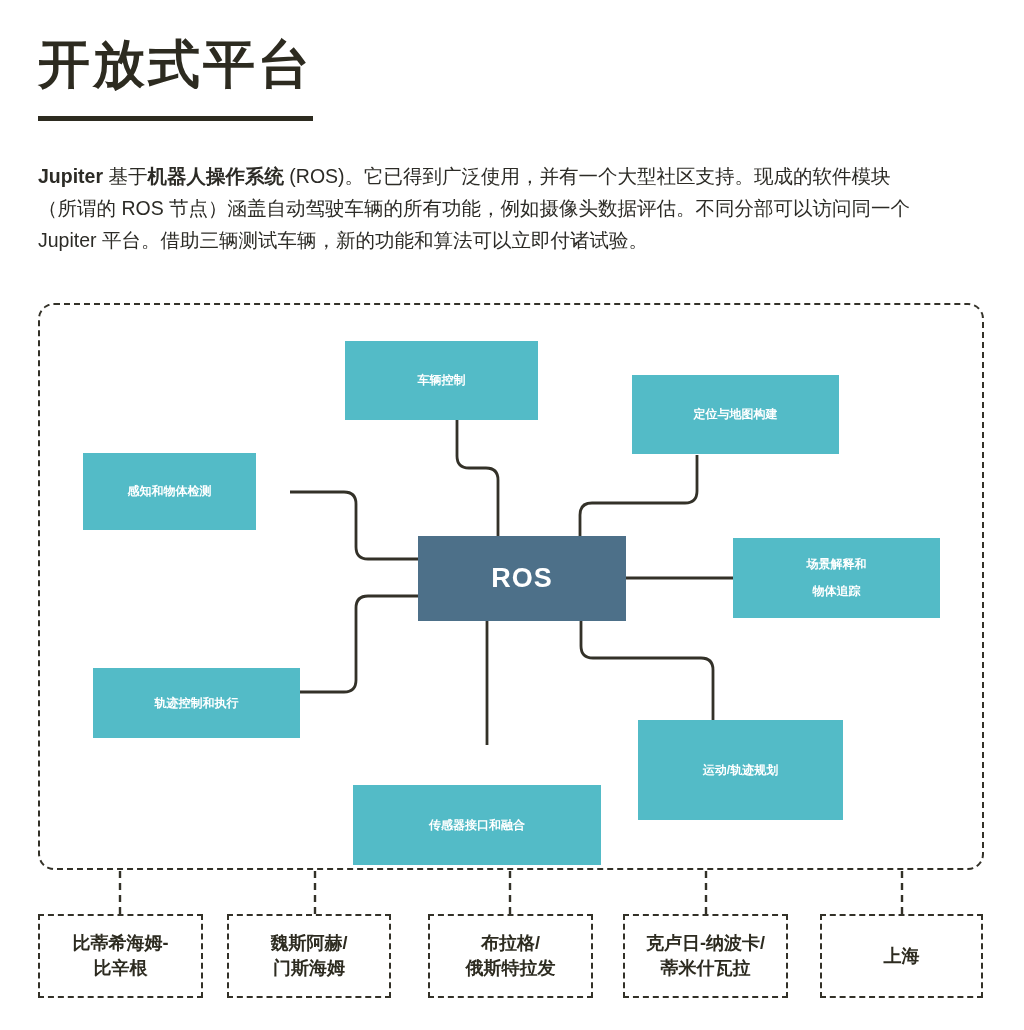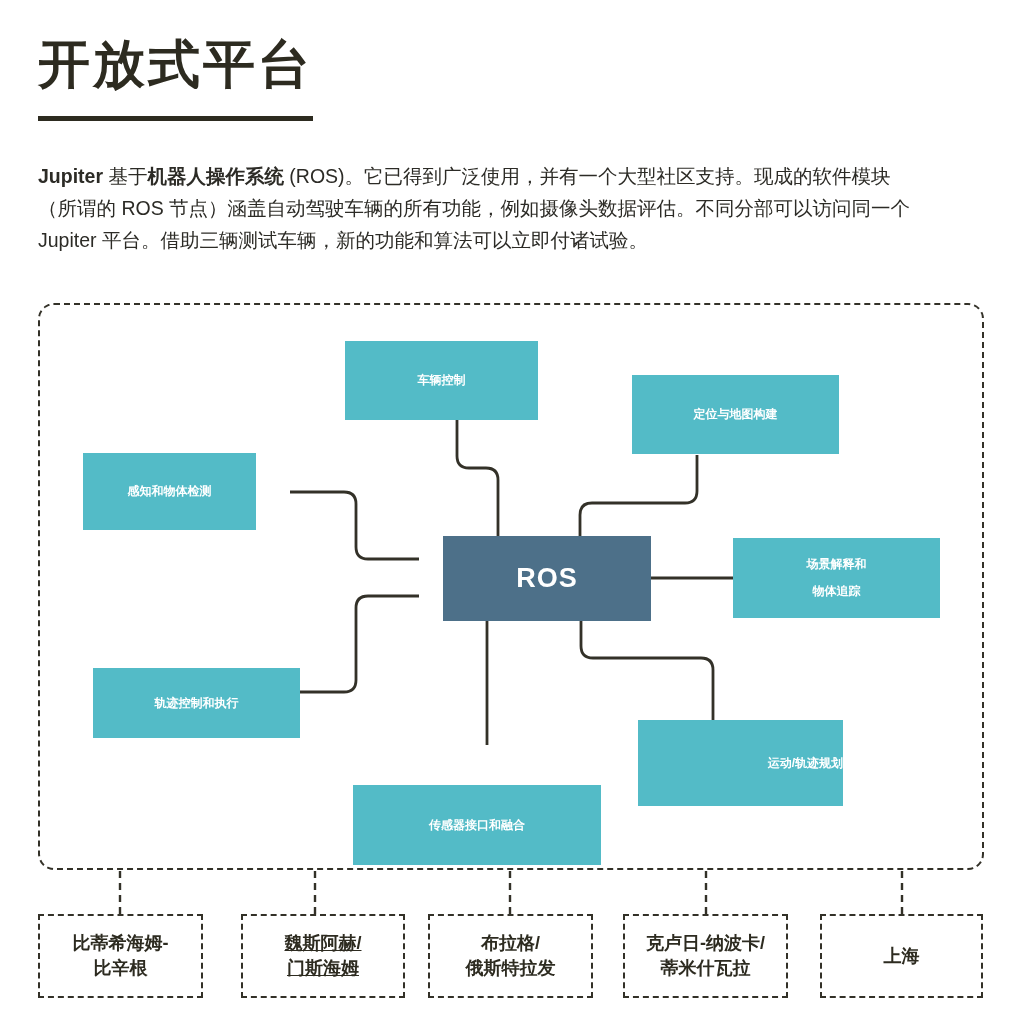--- a/index.html
+++ b/index.html
@@ -48,43 +48,43 @@
   }
   .wire{stroke:var(--line-dark);stroke-width:2.8;fill:none;}
   .wire-dashed{stroke:var(--line-dark);stroke-width:2.4;fill:none;stroke-dasharray:7 5;}
   .node{
     position:absolute;
     display:flex;align-items:center;justify-content:center;
     text-align:center;
     color:#ffffff;font-weight:700;font-size:12px;line-height:27px;
   }
   .node.teal{background:var(--teal);}
-  .node.slate{background:var(--slate-blue);font-size:27px;letter-spacing:1px;margin-left:25px;}
+  .node.slate{background:var(--slate-blue);font-size:27px;letter-spacing:1px;}
   .preline{white-space:pre-line;}
   .loc-box{
     position:absolute;top:914px;height:84px;
     border:2px dashed var(--line-dark);
     background:var(--background);
     display:flex;align-items:center;justify-content:center;
     text-align:center;
     font-size:18px;font-weight:700;line-height:25px;
     color:var(--text-dark);
   }
   
   #n-vehicle     {left:345px;top:341px;width:193px;height:79px;}
   #n-localization{left:632px;top:375px;width:207px;height:79px;justify-content:center;}
   #n-perception  {left:83px; top:453px;width:173px;height:77px;justify-content:center;}
   #n-ros         {left:418px;top:536px;width:208px;height:85px;}
   #n-scene       {left:733px;top:538px;width:207px;height:80px;}
   #n-trajectory  {left:83px; top:668px;width:207px;height:70px;margin-left:10px;}
   #n-sensor      {left:353px;top:745px;width:248px;height:80px;margin-top:40px;}
-  #n-motion      {left:638px;top:720px;width:205px;height:86px;justify-content:flex-end;}
+  #n-motion      {left:638px;top:720px;width:205px;height:100px;}
   
   #loc-0{left:38px; width:165px;}
-  #loc-1{left:241px;width:164px;text-decoration:underline;}
+  #loc-1{left:227px;width:164px;}
   #loc-2{left:428px;width:165px;}
   #loc-3{left:623px;width:165px;}
   #loc-4{left:820px;width:163px;}
 </style>
 </head>
 <body>
 
 <div class="page">
 
   <h1 class="page-title">开放式平台</h1>

